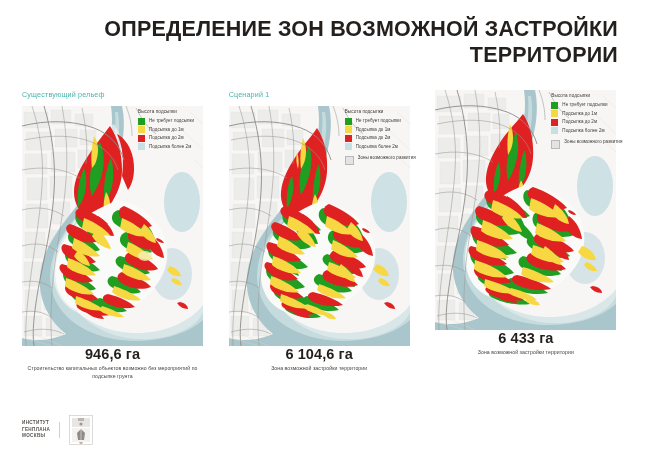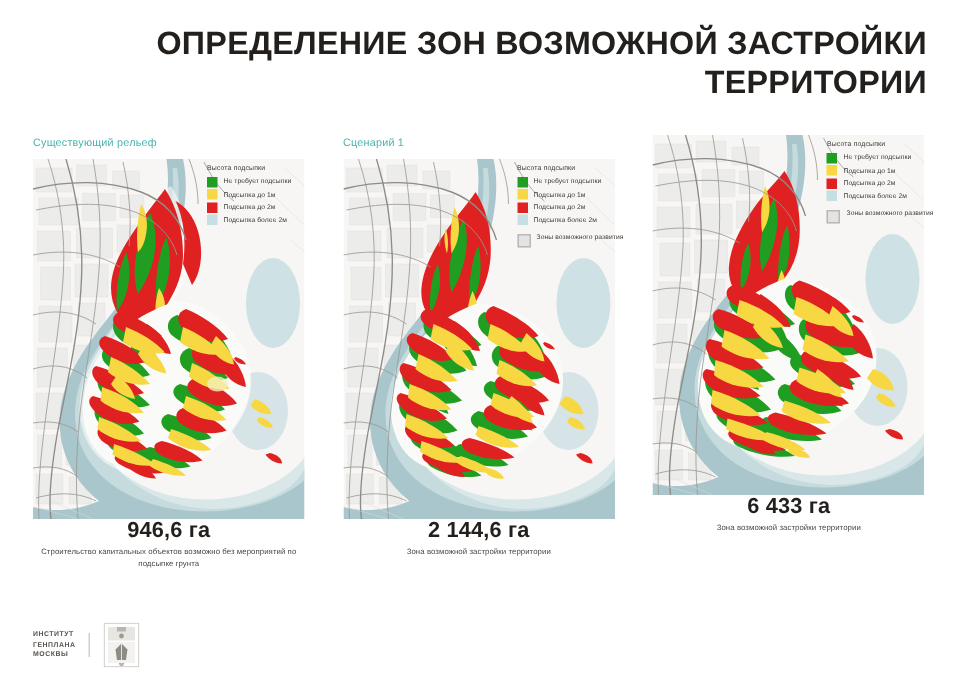--- a/index.html
+++ b/index.html
@@ -528,21 +528,21 @@
           <span class="legend-text">Подсыпка более 2м</span>
         </div>
         <div class="legend-row extra">
           <span class="legend-swatch hatch"></span>
           <span class="legend-text">Зоны возможного развития</span>
         </div>
       </div>
     </div>
 
     <div class="caption">
-      <div class="caption-value">2 144,6 га</div>
+      <div class="caption-value">6 104,6 га</div>
       <div class="caption-desc">Зона возможной застройки территории</div>
     </div>
   </div>
 
   <div class="panel">
 
     <div class="map-wrap">
       <svg class="map-svg" width="181" height="240" viewBox="0 0 181 240">
         <defs>
             <clipPath id="mapclip3">

